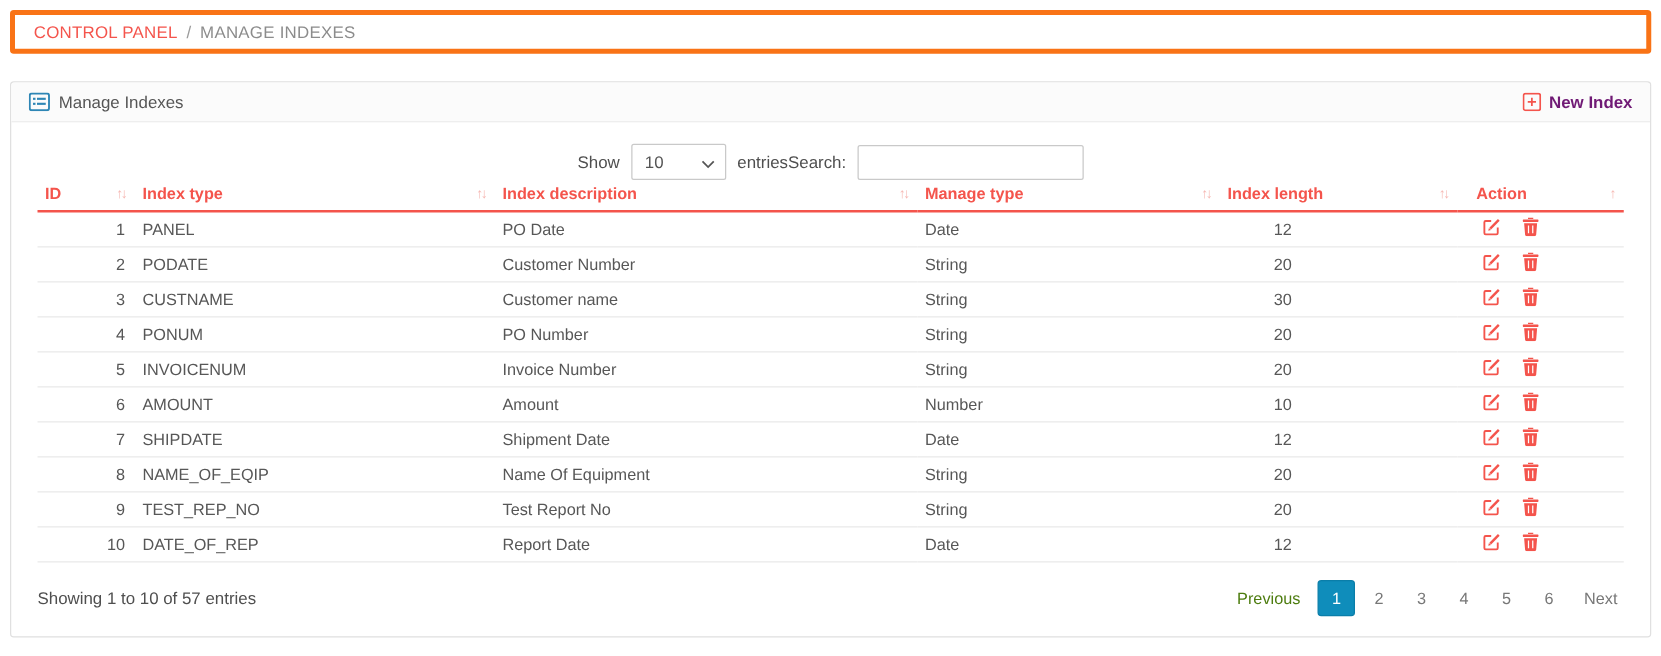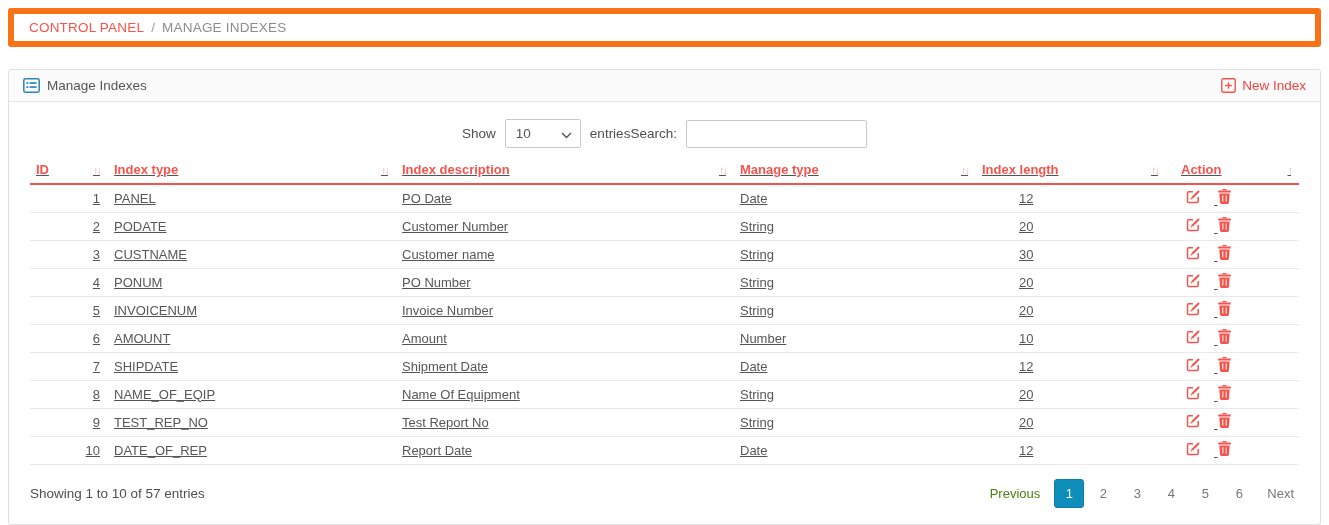--- a/index.html
+++ b/index.html
@@ -7,21 +7,21 @@
   body {
     font-family: "Liberation Sans", "DejaVu Sans", sans-serif;
     font-size: 13px;
     color: #555;
     padding: 8px;
     width: 1329px;
   }
 
   
   .breadcrumb {
-    border: 6px solid #f97316;
+    border: 4px solid #f97316;
     border-radius: 3px;
     padding: 6px 15px;
     font-size: 13.5px;
     color: #8c8c8c;
     letter-spacing: .2px;
     display: flex;
     align-items: center;
   }
   .breadcrumb .crumb-link { color: #f4544c; text-decoration: none; cursor: pointer; }
   .breadcrumb .sep { margin: 0 7px; color: #9a9a9a; }
@@ -30,22 +30,22 @@
   .panel { border: 1px solid #e0e0e0; border-radius: 3px; margin-top: 22px; background: #fff; }
   .panel-header {
     display: flex; justify-content: space-between; align-items: center;
     background: #fbfbfb; border-bottom: 1px solid #e5e5e5;
     padding: 8px 14px; border-radius: 3px 3px 0 0;
   }
   .panel-title { display: flex; align-items: center; gap: 7px; color: #555; font-size: 13.5px; }
   .panel-title svg { display: block; }
   .new-index-btn {
     display: flex; align-items: flex-start; gap: 6px;
-    color: #ef4444; font-size: 13.5px; background: none; border: none;
-    font-family: inherit; cursor: pointer;
+    color: #701a75; font-size: 13.5px; background: none; border: none;
+    font-family: inherit; cursor: pointer; font-weight: bold;
   }
   .new-index-btn svg { display: block; }
 
   .panel-body { padding: 17px 21px 16px; }
 
   
   .controls { display: flex; justify-content: center; align-items: center; color: #4f4f4f; font-size: 13.5px; }
   .length-ctrl { display: flex; align-items: center; gap: 9px; }
   .select-wrap { position: relative; display: inline-block; }
   .select-wrap select {
@@ -56,21 +56,21 @@
   }
   .select-chevron { position: absolute; right: 9px; top: 50%; transform: translateY(-46%); pointer-events: none; color: #555; }
   .search-ctrl { display: flex; align-items: center; gap: 9px; }
   .search-ctrl input {
     border: 1px solid #c9c9c9; border-radius: 2px;
     height: 28px; width: 181px; padding: 0 8px;
     font-family: inherit; font-size: 13.5px; color: #555;
   }
 
   
-  table { width: 100%; border-collapse: collapse; table-layout: fixed; margin-top: 11px; font-size: 13px; text-decoration: underline; }
+  table { width: 100%; border-collapse: collapse; table-layout: fixed; font-size: 13px; }
   thead th {
     color: #f4544c; font-weight: bold; font-size: 13px;
     border-bottom: 2px solid #f4544c;
     padding: 3px 6px 6px; text-align: left; cursor: pointer;
   }
   .th-inner { display: flex; justify-content: space-between; align-items: center; }
   .sort-icon { color: #f6b7b2; font-size: 11px; letter-spacing: -2px; font-weight: normal; padding-right: 2px; }
   th.col-action .th-inner { padding-left: 9px; }
   tbody td {
     border-bottom: 1px solid #e9e9e9;

